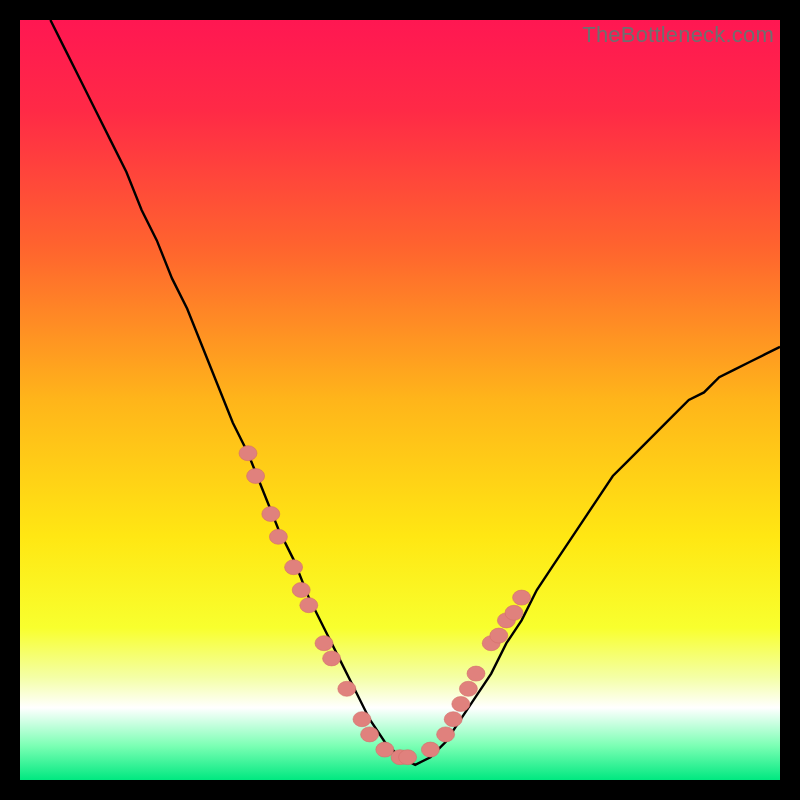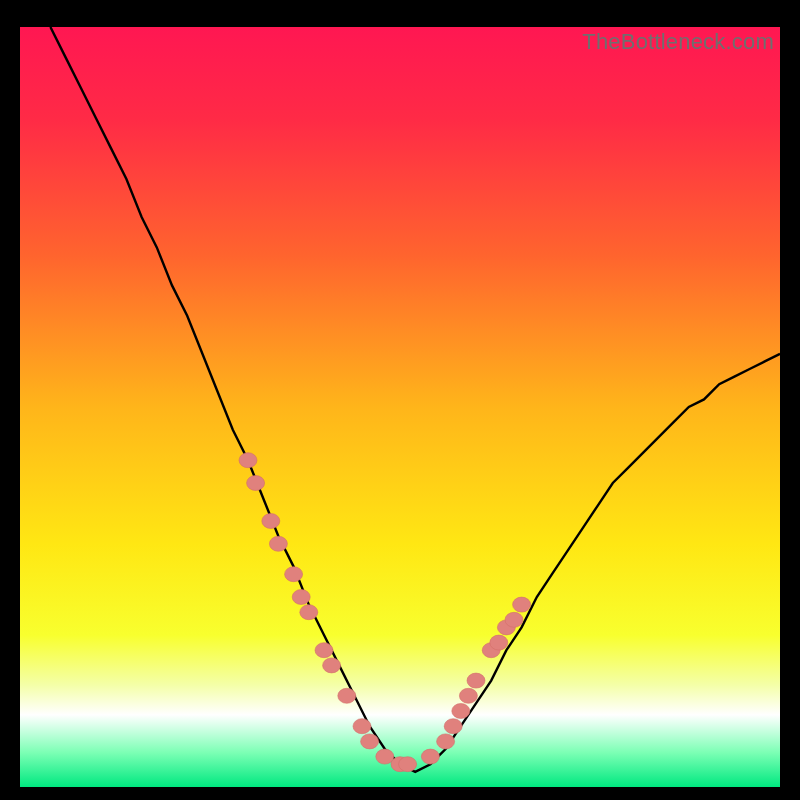--- a/index.html
+++ b/index.html
@@ -11,21 +11,20 @@
     overflow: hidden;
     font-family: Arial, Helvetica, sans-serif;
   }
   .frame {
     position: absolute;
     left: 20px;
     top: 20px;
     width: 760px;
     height: 760px;
     background: #7dd3fc;
-    margin-top: 7px;
   }
   .plot {
     position: absolute;
     left: 0;
     top: 0;
     width: 760px;
     height: 760px;
   }
   .watermark {
     position: absolute;

